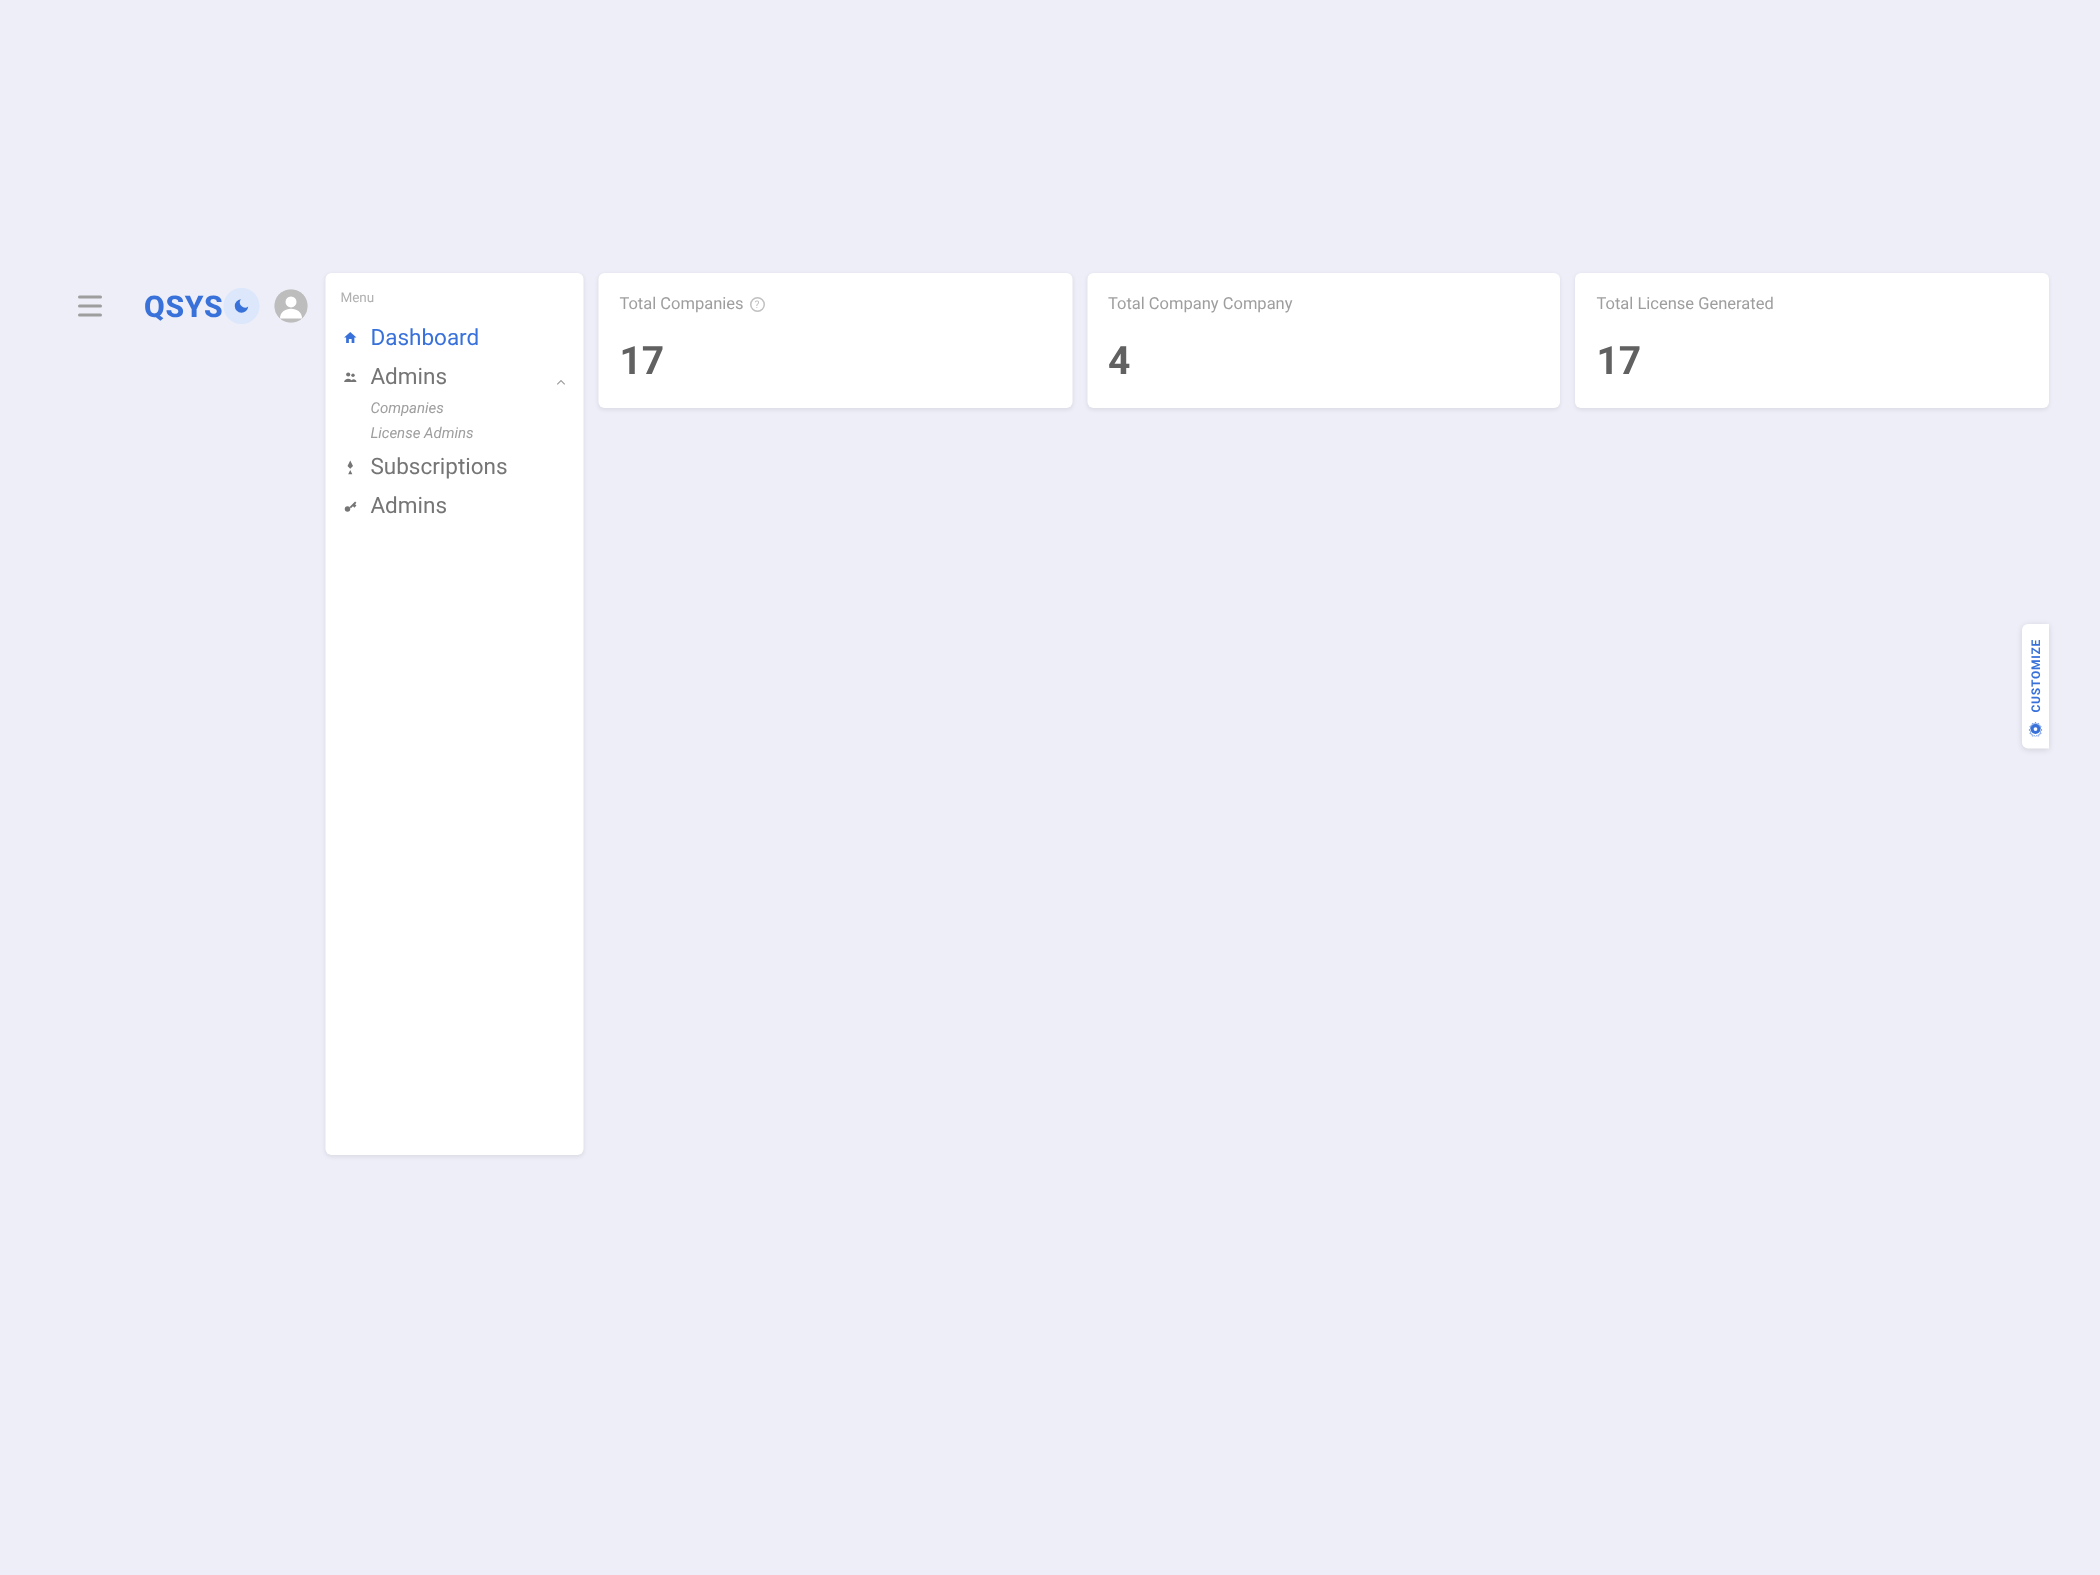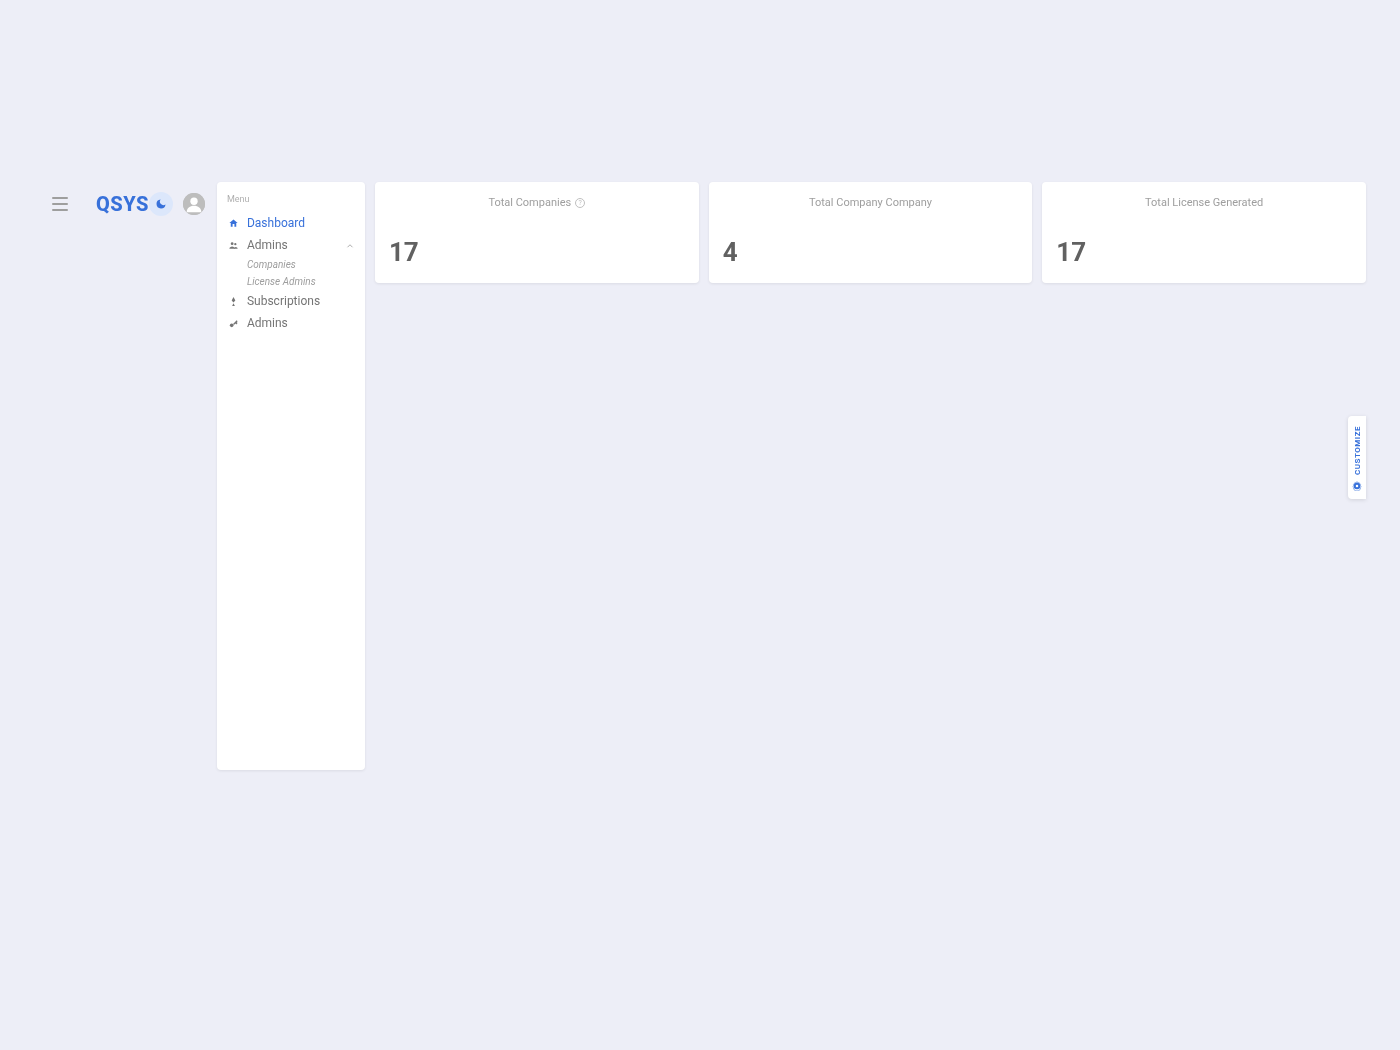--- a/index.html
+++ b/index.html
@@ -96,38 +96,38 @@
       height: 22px;
     }
     
     .body-area {
       flex: 1;
       display: flex;
       gap: 10px;
     }
     
     .sidebar {
-      width: 148px;
+      width: 172px;
       background: #fff;
       border-radius: 4px;
       box-shadow: 0 1px 3px rgba(0,0,0,0.08);
       padding: 8px 6px;
     }
     
     .sidebar-section-label {
       font-size: 9px;
       color: #b0b0b0;
       padding: 4px 4px 8px;
     }
     
     .sidebar-item {
       display: flex;
       align-items: center;
       padding: 4px 4px;
-      font-size: 12px;
+      font-size: 15px;
       color: #757575;
       cursor: pointer;
     }
     
     .sidebar-item.active {
       color: #3871DA;
     }
     
     .sidebar-item .icon {
       width: 14px;
@@ -166,22 +166,21 @@
       box-shadow: 0 1px 3px rgba(0,0,0,0.08);
       padding: 14px 14px 16px;
     }
     
     .card-title {
       font-size: 11px;
       color: #9e9e9e;
       display: flex;
       align-items: center;
       gap: 4px;
-      margin-bottom: 28px;
-      justify-content: center;
+      margin-bottom: 17px;
     }
     
     .info-icon {
       width: 10px;
       height: 10px;
       border: 1px solid #c0c0c0;
       border-radius: 50%;
       display: inline-flex;
       align-items: center;
       justify-content: center;

